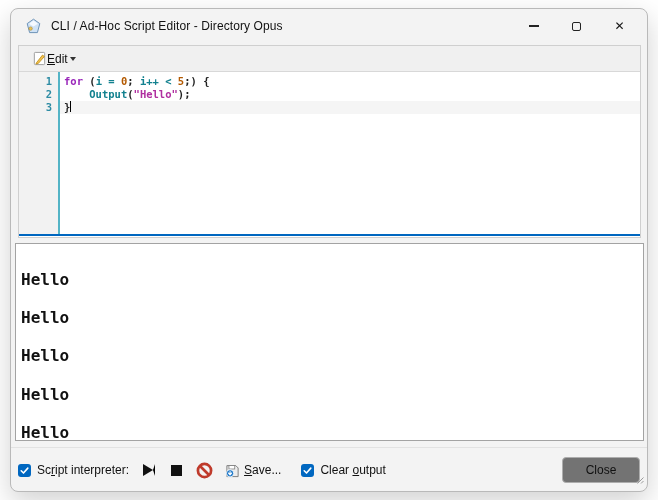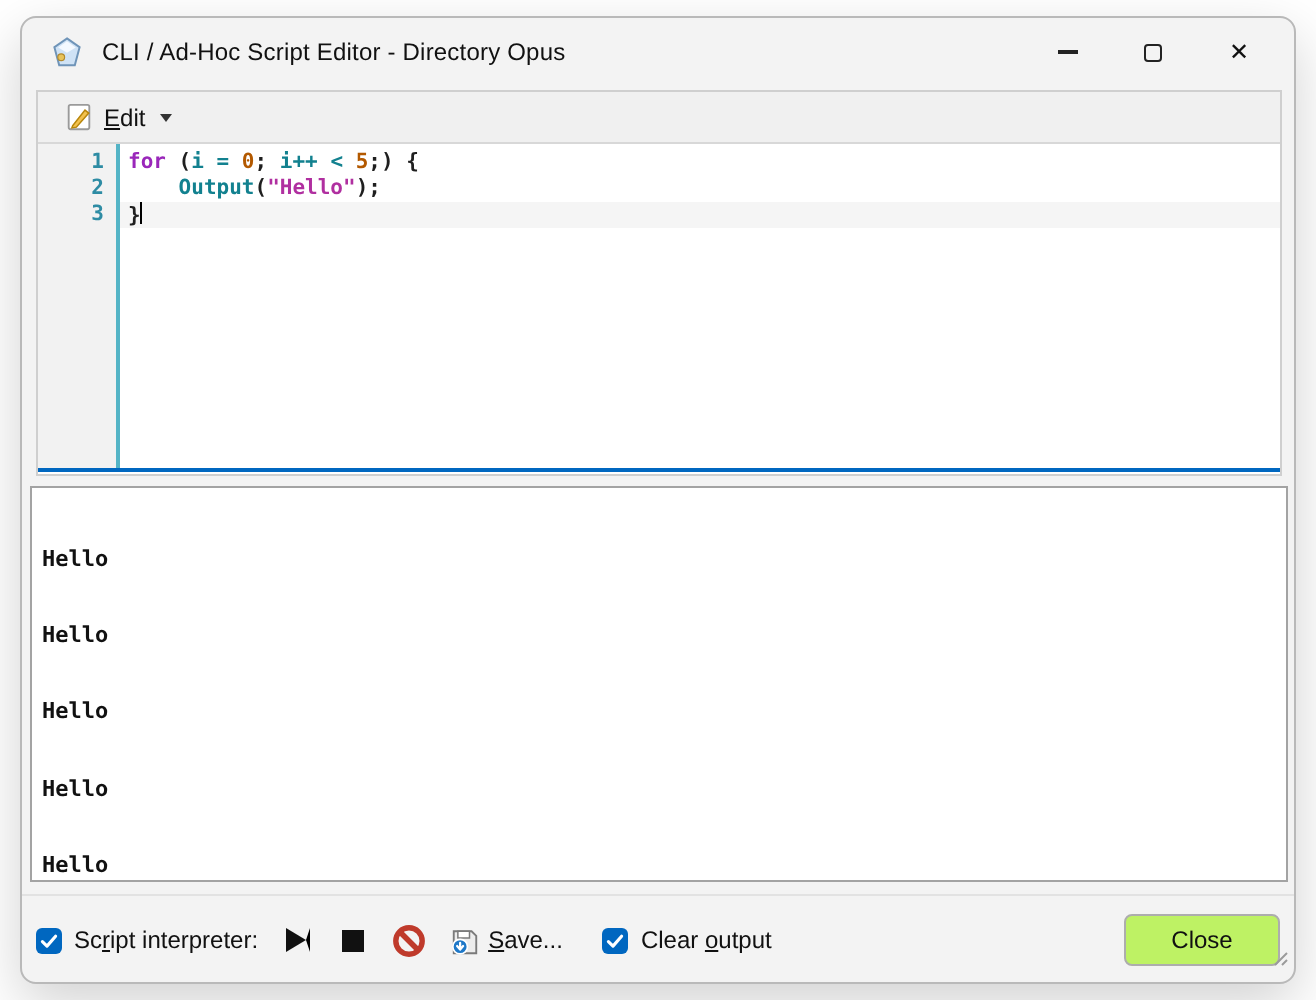--- a/index.html
+++ b/index.html
@@ -15,50 +15,50 @@
   .app-icon { width:17px; height:17px; margin-right:9px; display:inline-flex; }
   .title { font-size:12px; color:#111; letter-spacing:.1px; }
   .win-controls { position:absolute; right:6px; top:2px; display:flex; }
   .winbtn { width:43px; height:30px; background:transparent; border:none; display:flex; align-items:center; justify-content:center; cursor:default; }
   .glyph-min { width:10px; height:1.4px; background:#222; display:block; }
   .glyph-max { width:9px; height:9px; border:1.4px solid #222; border-radius:2px; display:block; }
   .glyph-close { font-size:12px; color:#111; line-height:1; }
   
   .editor-block { position:absolute; left:7px; top:36px; width:623px; height:193px; border:1px solid #cfcfcf; background:#fff; }
   .edit-toolbar { height:26px; background:#f0f0f0; border-bottom:1px solid #d8d8d8; display:flex; align-items:center; padding-left:5px; }
-  .edit-btn { display:flex; align-items:center; gap:5px; background:transparent; border:1px solid transparent; padding:3px 7px; font-family:"Liberation Sans",sans-serif; font-size:12px; color:#111; }
+  .edit-btn { display:flex; align-items:center; background:transparent; border:1px solid transparent; padding:3px 7px; font-family:"Liberation Sans",sans-serif; font-size:12px; color:#111; }
   .edit-btn u { text-decoration:underline; }
   .caret { width:0; height:0; border-left:3.5px solid transparent; border-right:3.5px solid transparent; border-top:4px solid #333; margin-left:2px; }
   .code-area { position:relative; height:164px; background:#fff; border-bottom:2px solid var(--accent,#0067c0); display:flex; }
   .gutter { width:41px; background:#f2f2f2; border-right:2px solid var(--gutterLine,#54b4c6); color:var(--gutterNum,#2e8ca4);
     font-family:"DejaVu Sans Mono",monospace; font-size:10.5px; font-weight:bold; line-height:13px; text-align:right; padding:3px 6px 0 0; }
   .code { position:relative; flex:1; font-family:"DejaVu Sans Mono",monospace; font-size:10.5px; font-weight:bold; line-height:13px; padding:3px 0 0 4px; color:var(--plain,#1f1f1f); }
   .code .cl { position:relative; white-space:pre; z-index:1; }
   .hl { position:absolute; left:0; right:0; top:29px; height:13px; background:#f5f5f5; z-index:0; }
   .kw  { color:var(--keyword,#9a27ba); }
   .id  { color:var(--ident,#12818f); }
   .num { color:var(--number,#b35900); }
   .str { color:var(--string,#b02fa0); }
   .cursor { display:inline-block; width:1px; height:11px; background:#000; vertical-align:-1px; }
   
   .output { position:absolute; left:4px; top:234px; width:629px; height:198px; background:#fff; border:1px solid #a3a3a3;
-    font-family:"DejaVu Sans Mono",monospace; font-size:11px; font-weight:bold; line-height:12.8px; color:#111; padding:4px 5px; white-space:pre; overflow:hidden; }
+    font-family:"DejaVu Sans Mono",monospace; font-size:16px; font-weight:bold; line-height:12.8px; color:#111; padding:4px 5px; white-space:pre; overflow:hidden; }
   .sep { position:absolute; left:0; right:0; top:438px; height:1px; background:#e2e2e2; }
   
   .bottombar { position:absolute; left:7px; right:7px; top:441px; height:40px; display:flex; align-items:center; font-size:12px; color:#111; }
   .checkbox { width:13px; height:13px; border-radius:3px; background:var(--accent,#0067c0); display:inline-flex; align-items:center; justify-content:center; flex:none; }
   .cb-label { margin-left:6px; }
   .cb-label u, .txtbtn u { text-decoration:underline; }
   .combo { margin-left:11px; width:128px; height:25px; background:#fff; border:1px solid #8f8f8f; border-bottom-color:#7a7a7a; border-radius:4px;
     display:flex; align-items:center; padding:0 8px; justify-content:space-between; }
   .play { margin-left:14px; width:0; height:0; border-top:6px solid transparent; border-bottom:6px solid transparent; border-left:10px solid #111; background:transparent; padding:0; }
   .stop { margin-left:16px; width:11px; height:11px; background:#111; border:none; padding:0; }
   .prohibit { margin-left:14px; width:17px; height:17px; background:transparent; border:none; padding:0; display:flex; }
   .txtbtn { margin-left:12px; display:flex; align-items:center; gap:4px; background:transparent; border:1px solid transparent; padding:2px 3px; font-family:"Liberation Sans",sans-serif; font-size:12px; color:#111; }
-  .close-btn { margin-left:auto; width:78px; height:26px; background:#bef264; border:1px solid #adadad; border-radius:4px; font-family:"Liberation Sans",sans-serif; font-size:12px; color:#111; }
+  .close-btn { margin-left:auto; width:78px; height:26px; background:#737373; border:1px solid #adadad; border-radius:4px; font-family:"Liberation Sans",sans-serif; font-size:12px; color:#111; }
   .grip { position:absolute; right:3px; bottom:3px; }
 </style>
 </head>
 <body>
 
 <div class="window">
 
   <div class="titlebar">
     <span class="app-icon">
       <svg viewBox="0 0 17 17" width="17" height="17">

